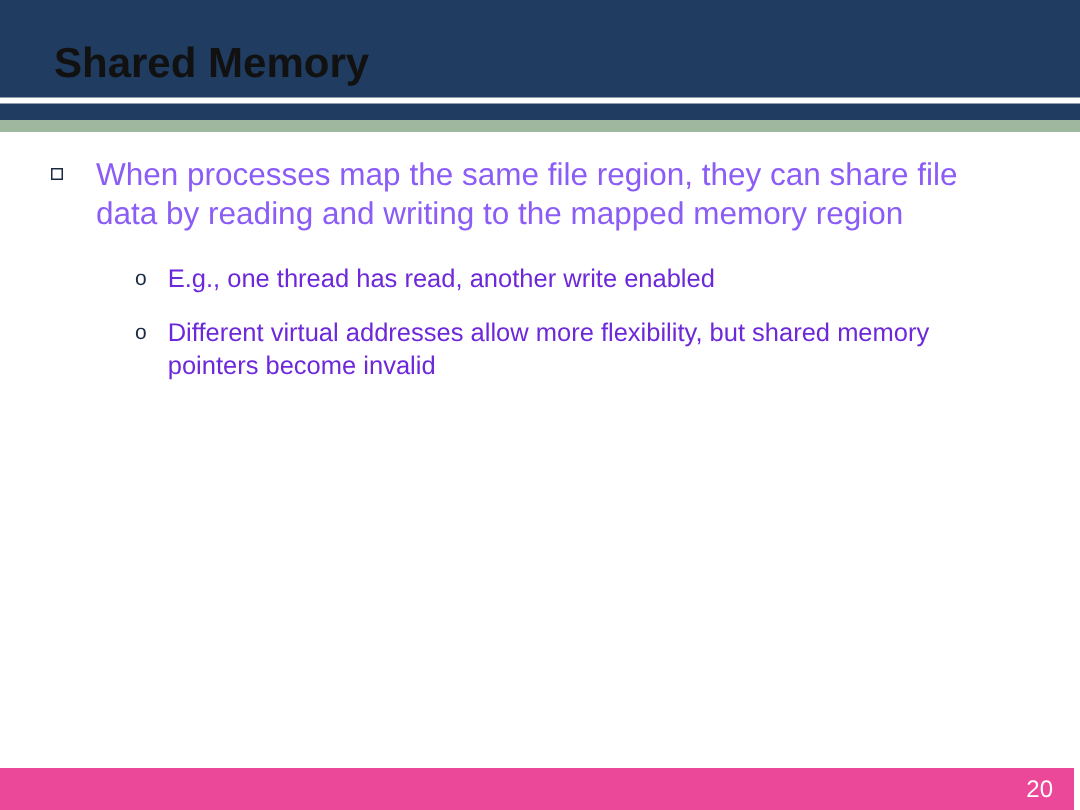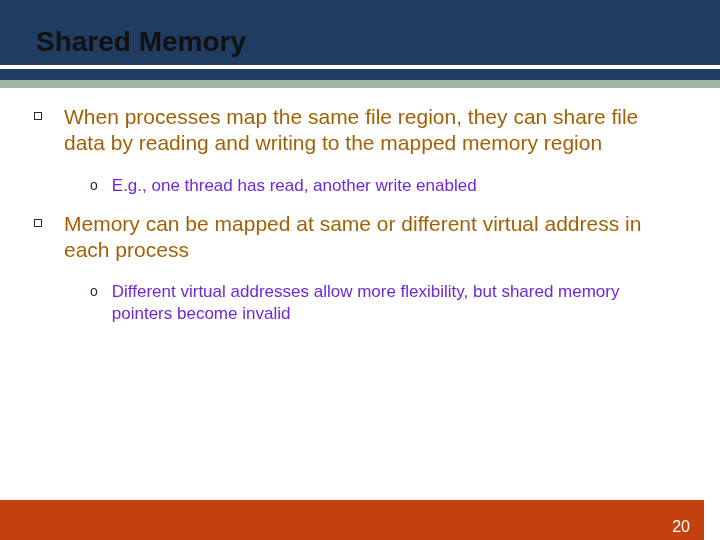--- a/index.html
+++ b/index.html
@@ -5,25 +5,25 @@
   * { margin: 0; padding: 0; box-sizing: border-box; }
   html, body { width: 720px; height: 540px; font-family: Arial, Helvetica, sans-serif; background: #fff; overflow: hidden; }
   .slide { position: relative; width: 720px; height: 540px; background: #fff; }
   .title-band { position: absolute; top: 0; left: 0; right: 0; height: 80px; background: #203c60; }
   .title-text { position: absolute; top: 26px; left: 36px; font-size: 28px; font-weight: bold; color: #111; text-align: center; }
   .white-strip { position: absolute; top: 65px; left: 0; right: 0; height: 4px; background: #fff; }
   .green-strip { position: absolute; top: 80px; left: 0; right: 0; height: 8px; background: #9fb79f; }
   .content { position: absolute; top: 104px; left: 34px; right: 40px; }
   .item-l1 { display: flex; align-items: flex-start; margin-bottom: 18px; }
   .bullet-square { display: inline-block; width: 8px; height: 8px; border: 1.4px solid #1a2a45; margin-top: 8px; margin-right: 22px; flex: 0 0 auto; }
-  .text-l1 { font-size: 21px; line-height: 1.25; color: #a16207; }
+  .text-l1 { font-size: 21px; line-height: 1.25; color: #8b5cf6; }
   .item-l2 { display: flex; align-items: flex-start; margin: 6px 0 14px 56px; }
   .bullet-o { font-size: 14px; color: #1a2a45; margin-top: 2px; margin-right: 14px; flex: 0 0 auto; font-family: Arial, sans-serif; }
   .text-l2 { font-size: 17px; line-height: 1.3; color: #6d28d9; }
-  .footer-band { position: absolute; bottom: 0; left: 0; right: 16px; height: 40px; background: #c2410c; }
+  .footer-band { position: absolute; bottom: 0; left: 0; right: 4px; height: 28px; background: #ec4899; }
   .page-num { position: absolute; right: 14px; bottom: 4px; color: #fff; font-size: 16px; }
 </style>
 </head>
 <body>
 
 <div class="slide">
   <div class="title-band"></div>
   <div class="white-strip"></div>
   <div class="title-text">Shared Memory</div>
   <div class="green-strip"></div>
@@ -33,24 +33,20 @@
     <div class="item-l1">
       <span class="bullet-square"></span>
       <span class="text-l1">When processes map the same file region, they can share file data by reading and writing to the mapped memory region</span>
     </div>
 
     <div class="item-l2">
       <span class="bullet-o">o</span>
       <span class="text-l2">E.g., one thread has read, another write enabled</span>
     </div>
 
-    <div class="item-l1">
-      <span class="bullet-square"></span>
-      <span class="text-l1">Memory can be mapped at same or different virtual address in each process</span>
-    </div>
     <div class="item-l2">
       <span class="bullet-o">o</span>
       <span class="text-l2">Different virtual addresses allow more flexibility, but shared memory pointers become invalid</span>
     </div>
 
   </div>
 
   <div class="footer-band">
     <span class="page-num">20</span>
   </div>

